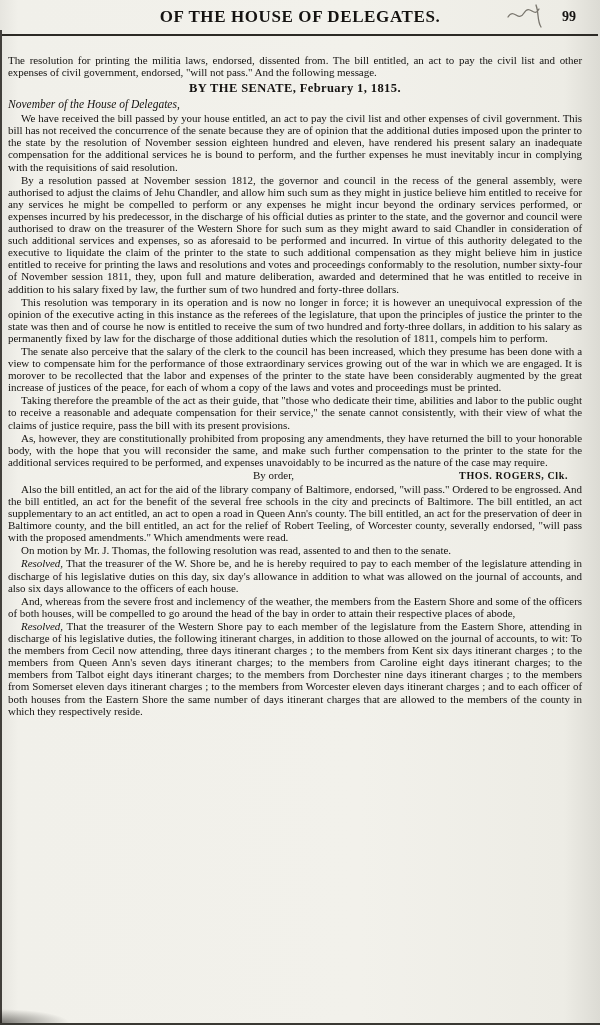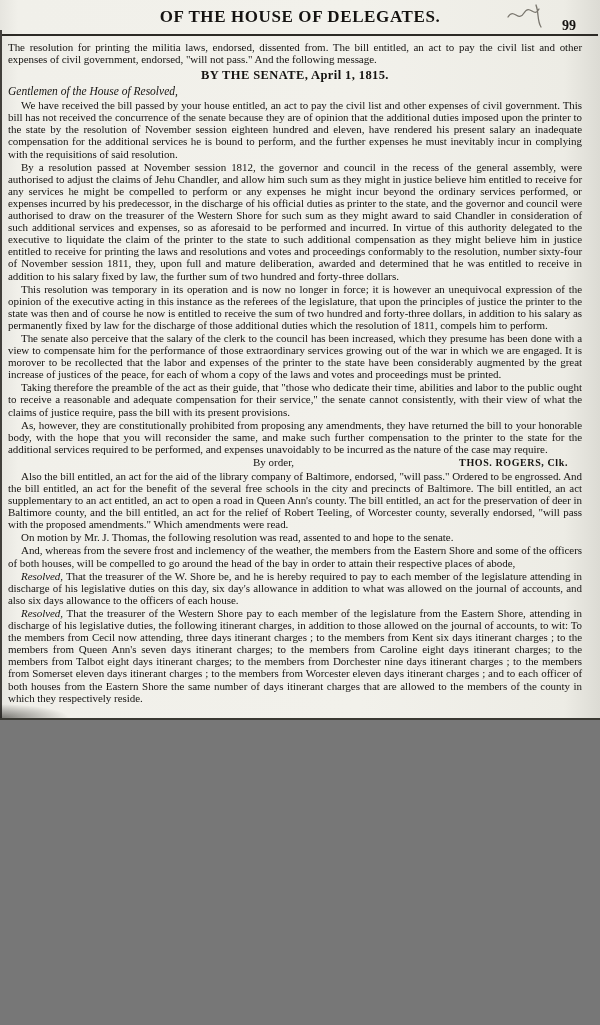--- a/index.html
+++ b/index.html
@@ -1,19 +1,19 @@
 <!DOCTYPE html>
 <html><head>
 <meta charset="utf-8">
 <style>
   html, body { margin: 0; padding: 0; background: #777; }
   .page {
     position: relative;
     width: 600px;
-    height: 720px;
+    height: 1025px;
     box-sizing: border-box;
     overflow: hidden;
     background: linear-gradient(90deg, #e6e5df 0%, #f1f0ea 3%, #f2f1eb 60%, #edece5 94%, #dcdbd4 100%);
     color: #151311;
     font-family: "Liberation Serif", "DejaVu Serif", serif;
     border-bottom: 2px solid #3a3933;
   }
   .page::before { 
     content: "";
     position: absolute;
@@ -38,33 +38,33 @@
   .running-title {
     margin: 0;
     padding-top: 7px;
     text-align: center;
     font-size: 17px;
     font-weight: bold;
     letter-spacing: .6px;
   }
   .page-number {
     position: absolute;
-    top: 18px;
+    top: 9px;
     right: 22px;
     font-size: 14px;
     font-weight: bold;
   }
   .ink-mark {
     position: absolute;
     top: 3px;
     right: 52px;
     opacity: .65;
   }
   .page-body {
-    padding: 5px 18px 0 8px;
+    padding: 18px 18px 0 8px;
     text-align: justify;
   }
   .para {
     margin: 0 0 1px 0;
     font-size: 11px;
     line-height: 12.1px;
     letter-spacing: -0.05px;
   }
   .indent { text-indent: 13px; }
   .senate-heading {
@@ -105,23 +105,23 @@
     <span class="page-number">99</span>
     <svg class="ink-mark" width="40" height="26" viewBox="0 0 40 26">
       <path d="M2 14 C 8 4, 12 20, 18 10 S 28 16, 33 6 M30 2 C 33 10, 31 18, 35 24" fill="none" stroke="#3a352c" stroke-width="1.3" stroke-linecap="round"></path>
     </svg>
   </header>
 
   <main class="page-body">
 
     <p class="para">The resolution for printing the militia laws, endorsed, dissented from. The bill entitled, an act to pay the civil list and other expenses of civil government, endorsed, "will not pass." And the following message.</p>
 
-    <p class="senate-heading">BY THE SENATE, April 1, 1815.</p>
+    <p class="senate-heading">BY THE SENATE, February 1, 1815.</p>
 
-    <p class="salutation">Gentlemen of the House of Resolved,</p>
+    <p class="salutation">November of the House of Delegates,</p>
 
     <p class="para indent">We have received the bill passed by your house entitled, an act to pay the civil list and other expenses of civil government. This bill has not received the concurrence of the senate because they are of opinion that the additional duties imposed upon the printer to the state by the resolution of November session eighteen hundred and eleven, have rendered his present salary an inadequate compensation for the additional services he is bound to perform, and the further expenses he must inevitably incur in complying with the requisitions of said resolution.</p>
 
     <p class="para indent">By a resolution passed at November session 1812, the governor and council in the recess of the general assembly, were authorised to adjust the claims of Jehu Chandler, and allow him such sum as they might in justice believe him entitled to receive for any services he might be compelled to perform or any expenses he might incur beyond the ordinary services performed, or expenses incurred by his predecessor, in the discharge of his official duties as printer to the state, and the governor and council were authorised to draw on the treasurer of the Western Shore for such sum as they might award to said Chandler in consideration of such additional services and expenses, so as aforesaid to be performed and incurred. In virtue of this authority delegated to the executive to liquidate the claim of the printer to the state to such additional compensation as they might believe him in justice entitled to receive for printing the laws and resolutions and votes and proceedings conformably to the resolution, number sixty-four of November session 1811, they, upon full and mature deliberation, awarded and determined that he was entitled to receive in addition to his salary fixed by law, the further sum of two hundred and forty-three dollars.</p>
 
     <p class="para indent">This resolution was temporary in its operation and is now no longer in force; it is however an unequivocal expression of the opinion of the executive acting in this instance as the referees of the legislature, that upon the principles of justice the printer to the state was then and of course he now is entitled to receive the sum of two hundred and forty-three dollars, in addition to his salary as permanently fixed by law for the discharge of those additional duties which the resolution of 1811, compels him to perform.</p>
 
     <p class="para indent">The senate also perceive that the salary of the clerk to the council has been increased, which they presume has been done with a view to compensate him for the performance of those extraordinary services growing out of the war in which we are engaged. It is morover to be recollected that the labor and expenses of the printer to the state have been considerably augmented by the great increase of justices of the peace, for each of whom a copy of the laws and votes and proceedings must be printed.</p>
 
     <p class="para indent">Taking therefore the preamble of the act as their guide, that "those who dedicate their time, abilities and labor to the public ought to receive a reasonable and adequate compensation for their service," the senate cannot consistently, with their view of what the claims of justice require, pass the bill with its present provisions.</p>
@@ -129,23 +129,23 @@
     <p class="para indent">As, however, they are constitutionally prohibited from proposing any amendments, they have returned the bill to your honorable body, with the hope that you will reconsider the same, and make such further compensation to the printer to the state for the additional services required to be performed, and expenses unavoidably to be incurred as the nature of the case may require.</p>
 
     <div class="signature-line">
       <span class="by-order">By order,</span>
       <span class="signature">THOS. ROGERS, Clk.</span>
     </div>
 
 
     <p class="para indent">Also the bill entitled, an act for the aid of the library company of Baltimore, endorsed, "will pass." Ordered to be engrossed. And the bill entitled, an act for the benefit of the several free schools in the city and precincts of Baltimore. The bill entitled, an act supplementary to an act entitled, an act to open a road in Queen Ann's county. The bill entitled, an act for the preservation of deer in Baltimore county, and the bill entitled, an act for the relief of Robert Teeling, of Worcester county, severally endorsed, "will pass with the proposed amendments." Which amendments were read.</p>
 
-    <p class="para indent">On motion by Mr. J. Thomas, the following resolution was read, assented to and hope to the senate.</p>
+    <p class="para indent">On motion by Mr. J. Thomas, the following resolution was read, assented to and then to the senate.</p>
 
 
+    <p class="para indent"><span class="italic">Resolved,</span> <span>That the treasurer of the W. Shore be, and he is hereby required to pay to each member of the legislature attending in discharge of his legislative duties on this day, six day's allowance in addition to what was allowed on the journal of accounts, and also six days allowance to the officers of each house.</span></p>
+
     <p class="para indent">And, whereas from the severe frost and inclemency of the weather, the members from the Eastern Shore and some of the officers of both houses, will be compelled to go around the head of the bay in order to attain their respective places of abode,</p>
-
-    <p class="para indent"><span class="italic">Resolved,</span> <span>That the treasurer of the W. Shore be, and he is hereby required to pay to each member of the legislature attending in discharge of his legislative duties on this day, six day's allowance in addition to what was allowed on the journal of accounts, and also six days allowance to the officers of each house.</span></p>
 
     <p class="para indent"><span class="italic">Resolved,</span> <span>That the treasurer of the Western Shore pay to each member of the legislature from the Eastern Shore, attending in discharge of his legislative duties, the following itinerant charges, in addition to those allowed on the journal of accounts, to wit: To the members from Cecil now attending, three days itinerant charges ; to the members from Kent six days itinerant charges ; to the members from Queen Ann's seven days itinerant charges; to the members from Caroline eight days itinerant charges; to the members from Talbot eight days itinerant charges; to the members from Dorchester nine days itinerant charges ; to the members from Somerset eleven days itinerant charges ; to the members from Worcester eleven days itinerant charges ; and to each officer of both houses from the Eastern Shore the same number of days itinerant charges that are allowed to the members of the county in which they respectively reside.</span></p>
 
   </main>
 </div>
 
 </body></html>

